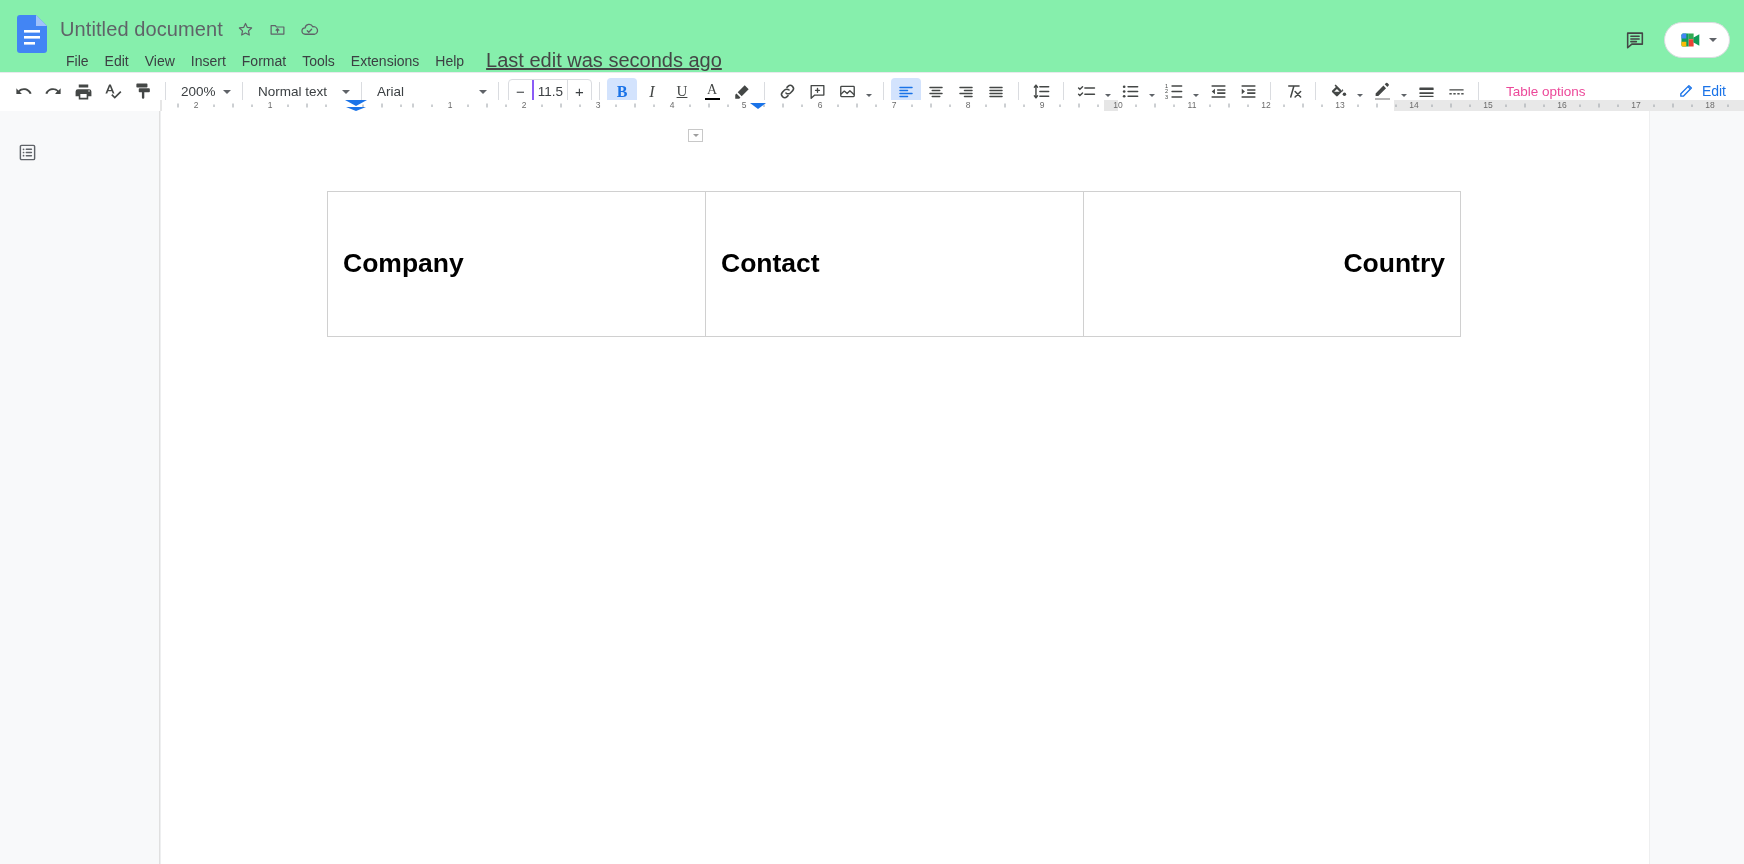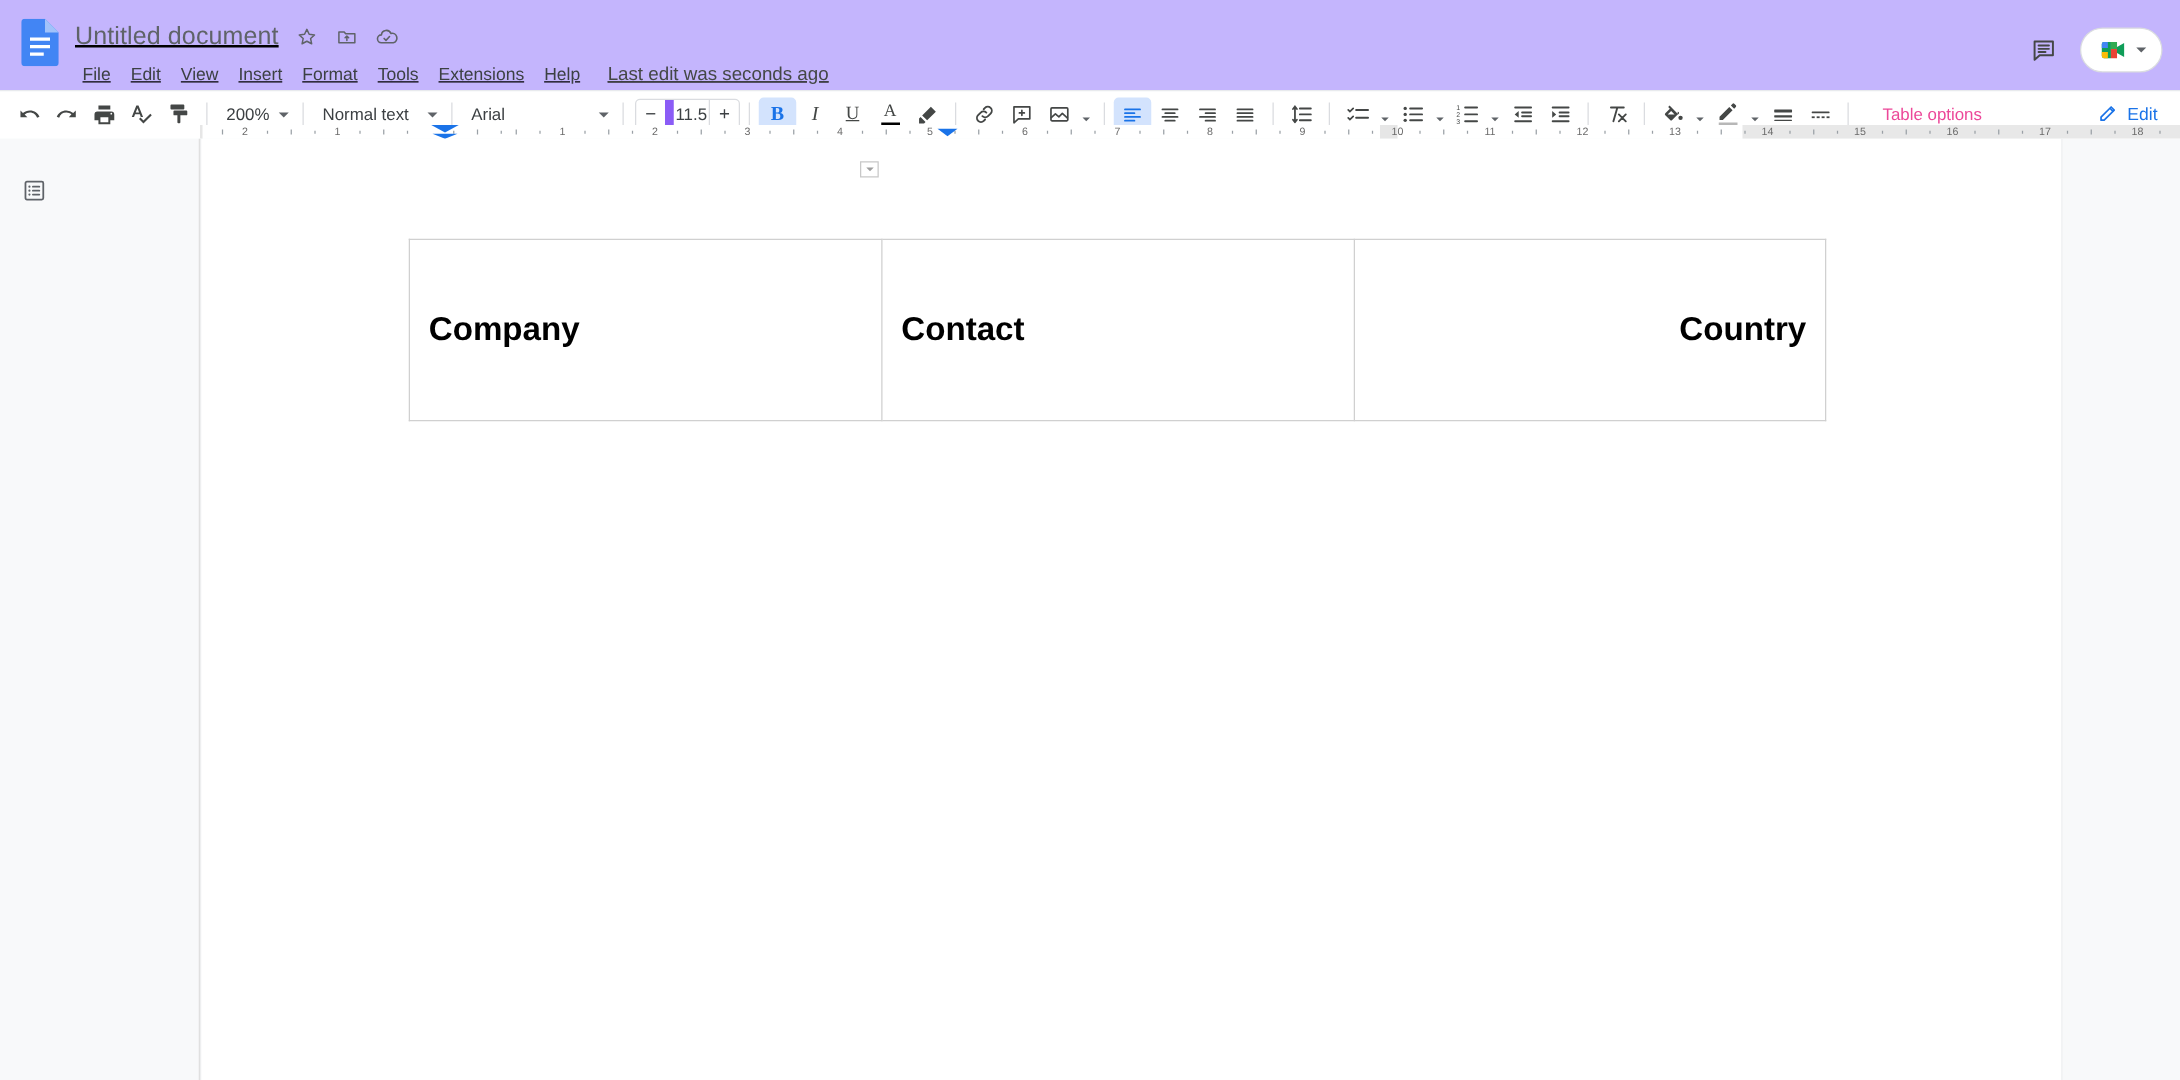--- a/index.html
+++ b/index.html
@@ -13,23 +13,22 @@
     -webkit-font-smoothing: antialiased;
   }
   * { box-sizing: border-box; }
 
   
   .titlebar {
     height: 72px;
     display: flex;
     align-items: flex-start;
     padding: 14px 16px 0 12px;
-    background: #c4b5fd;
+    background: #86efac;
     position: relative;
-    text-decoration: underline;
   }
   .docs-logo {
     width: 40px; height: 40px;
     margin-right: 6px;
     flex: 0 0 auto;
     display: flex; align-items: center; justify-content: center;
   }
   .title-block { flex: 1 1 auto; min-width: 0; padding-top: 2px; }
   .title-row { display: flex; align-items: center; gap: 10px; height: 26px; }
   .doc-title {
@@ -44,21 +43,21 @@
   .menu-row { display: flex; align-items: center; gap: 0px; margin-top: 7px; }
   .menu-item {
     font-size: 14px;
     color: #3c4043;
     padding: 2px 8px;
     border-radius: 4px;
     cursor: pointer;
     white-space: nowrap;
   }
   .last-edit {
-    font-size: 15px;
+    font-size: 20px;
     color: #444746;
     text-decoration: underline;
     margin-left: 14px;
     white-space: nowrap;
     cursor: pointer;
   }
   .title-right {
     position: absolute;
     right: 14px;
     top: 22px;
@@ -122,21 +121,21 @@
     display: flex; align-items: center;
     border: 1px solid #dadce0;
     border-radius: 4px;
     height: 26px;
     margin-left: 2px;
     flex: 0 0 auto;
   }
   .fs-step { width: 23px; height: 24px; display:flex;align-items:center;justify-content:center; cursor:pointer; color:#3c4043; font-size:15px;}
   .fs-val {
     width: 36px; text-align: center; font-size: 13.5px; color: #3c4043;
-    border-left: 7px solid #8b5cf6; border-right: 1px solid #dadce0;
+    border-left: 2px solid #8b5cf6; border-right: 1px solid #dadce0;
     height: 24px; line-height: 24px; cursor: text;
   }
   .tb-mini-caret {
     width: 14px; height: 28px;
     display:flex; align-items:flex-end; justify-content:center;
     padding-bottom: 9px;
     cursor:pointer; border-radius:4px;
     flex: 0 0 auto;
   }
   .tb-mini-caret i { border-left: 3.5px solid transparent; border-right: 3.5px solid transparent; border-top: 3.5px solid #5f6368; display:block;}

